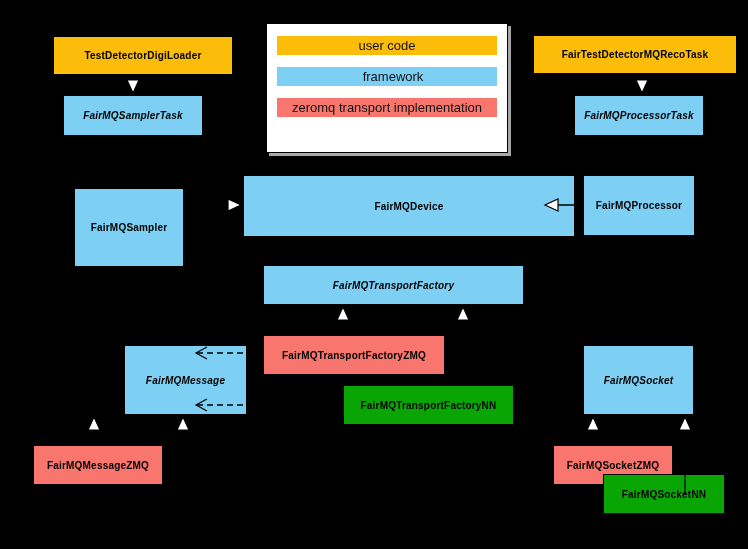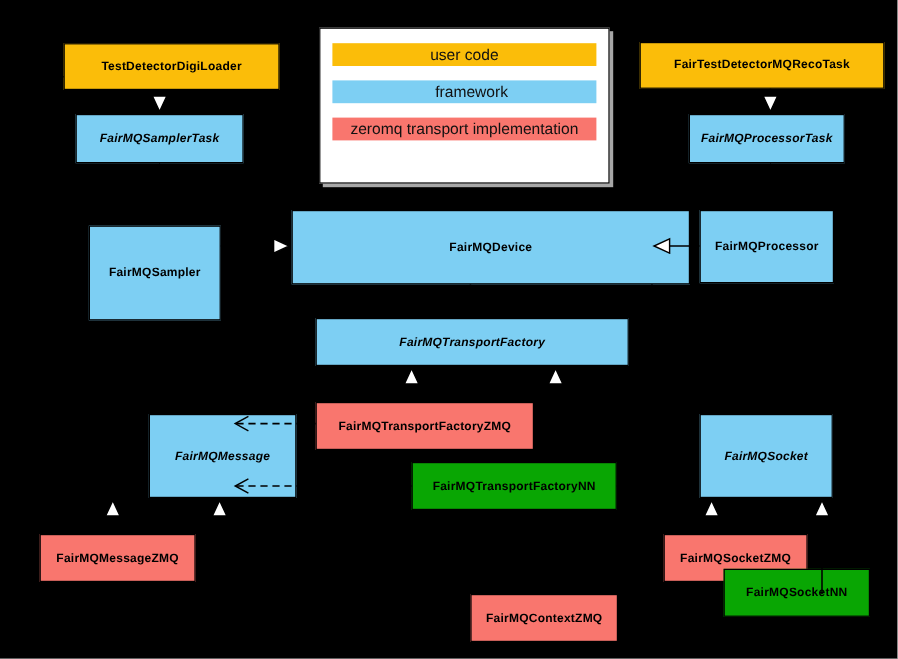--- a/index.html
+++ b/index.html
@@ -57,21 +57,20 @@
 
   <div class="node" style="left: 343px; top: 385px; width: 171px; height: 40px; background-color: rgb(9, 166, 3);">FairMQTransportFactoryNN</div>
 
   <div class="node abstract" style="left: 84px; top: 345px; width: 123px; height: 70px; background-color: rgb(125, 207, 243); margin-left: 40px;">FairMQMessage</div>
 
   <div class="node abstract" style="left: 583px; top: 345px; width: 111px; height: 70px; background-color: rgb(125, 207, 243);">FairMQSocket</div>
 
   <div class="node" style="left: 33px; top: 445px; width: 130px; height: 40px; background-color: rgb(249, 118, 110);">FairMQMessageZMQ</div>
 
 
-  <div class="node" style="left: 392px; top: 495px; width: 123px; height: 40px; background-color: rgb(249, 118, 110);">FairMQContextZMQ</div>
 
   <div class="node" style="left: 553px; top: 445px; width: 120px; height: 40px; background-color: rgb(249, 118, 110);">FairMQSocketZMQ</div>
 
   <div class="node" style="left: 603px; top: 474px; width: 122px; height: 40px; background-color: rgb(9, 166, 3);">FairMQSocketNN</div>
 
   <svg id="edges" width="748" height="549" viewBox="0 0 748 549">
     <defs>
       <marker id="tri" markerUnits="userSpaceOnUse" markerWidth="16" markerHeight="16" refX="14" refY="7" orient="auto">
         <path d="M1,1 L14,7 L1,13 Z" fill="#ffffff" stroke="#000" stroke-width="1.2"></path>
       </marker>

